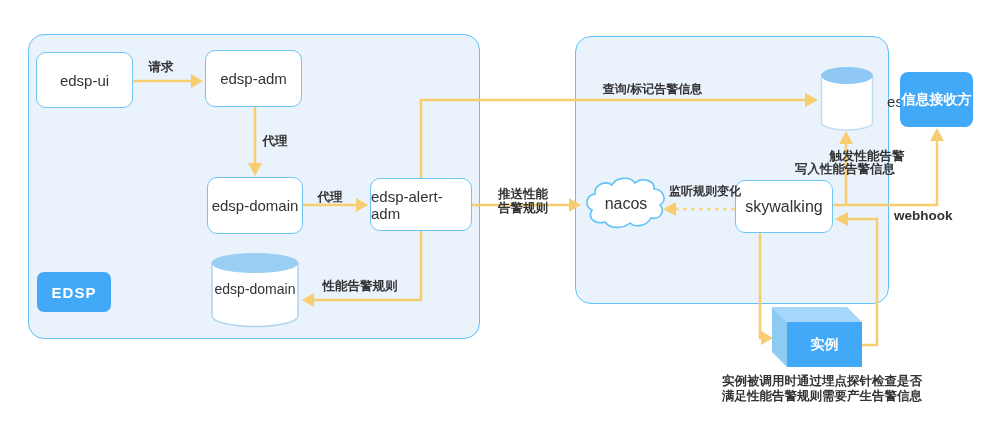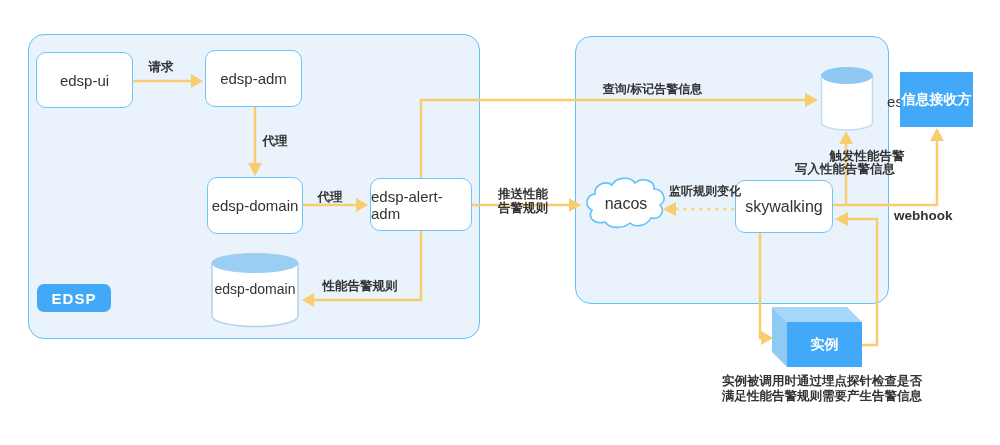--- a/index.html
+++ b/index.html
@@ -15,21 +15,21 @@
     display:flex;align-items:center;justify-content:center;
     font-size:15px;color:#333;box-sizing:border-box;
   }
   .node.big{font-size:16px;}
   .badge{
     position:absolute;background:#41a9f7;color:#fff;border-radius:7px;
     display:flex;align-items:center;justify-content:center;
     font-weight:bold;font-size:14px;letter-spacing:1px;
   }
   .solidbox{
-    position:absolute;background:#41a9f7;color:#fff;border-radius:0;
+    position:absolute;background:#41a9f7;color:#fff;border-radius:8px;
     display:flex;align-items:center;justify-content:center;
     font-weight:bold;font-size:14px;
   }
   .elabel{
     position:absolute;font-size:12.5px;font-weight:700;color:#333;
     text-align:center;line-height:14px;white-space:nowrap;
   }
   .elabel.left{text-align:left;}
   .wires{position:absolute;left:0;top:0;pointer-events:none;}
   .shape{position:absolute;}
@@ -95,21 +95,21 @@
   <div class="node" style="left:370px;top:178px;width:102px;height:53px;">
     <span>edsp-alert-adm</span>
   </div>
 
   <svg class="shape" style="left:210px;top:252px;" width="90" height="76" viewBox="0 0 90 76">
     <path d="M2 11 v53 a43 10.5 0 0 0 86 0 v-53" fill="#ffffff" stroke="#aed5f1" stroke-width="1.5"></path>
     <ellipse cx="45" cy="11" rx="43" ry="9.5" fill="#9bcef3" stroke="#9bcef3" stroke-width="1"></ellipse>
   </svg>
   <div class="shape-label" style="left:212px;top:280px;width:86px;height:18px;">edsp-domain</div>
 
-  <div class="badge" style="left:37px;top:284px;width:74px;height:28px;font-size:15px;">EDSP</div>
+  <div class="badge" style="left:37px;top:272px;width:74px;height:40px;font-size:15px;">EDSP</div>
 
   <svg class="shape" style="left:820px;top:66px;" width="54" height="66" viewBox="0 0 54 66">
     <path d="M1.5 9.5 v47 a25.5 7.5 0 0 0 51 0 v-47" fill="#ffffff" stroke="#c2ddf2" stroke-width="1.5"></path>
     <ellipse cx="27" cy="9.5" rx="25.5" ry="8" fill="#8fc9f3" stroke="#8fc9f3" stroke-width="1"></ellipse>
   </svg>
   <div class="shape-label" style="left:868px;top:92px;width:54px;height:18px;font-size:15px;">es</div>
 
   <svg class="shape" style="left:584px;top:176px;" width="84" height="56" viewBox="0 0 84 56">
     <path d="M21 46 C11 49 3 42 8 34 C0 30 2 19 11 18 C10 9 21 4 28 9 C32 1 46 0 51 7 C58 1 71 4 70 13 C79 13 84 24 76 29 C82 36 75 44 67 42 C63 50 51 52 46 47 C39 53 26 53 21 46 Z" fill="#ffffff" stroke="#5fc2f8" stroke-width="1.6"></path>
   </svg>

